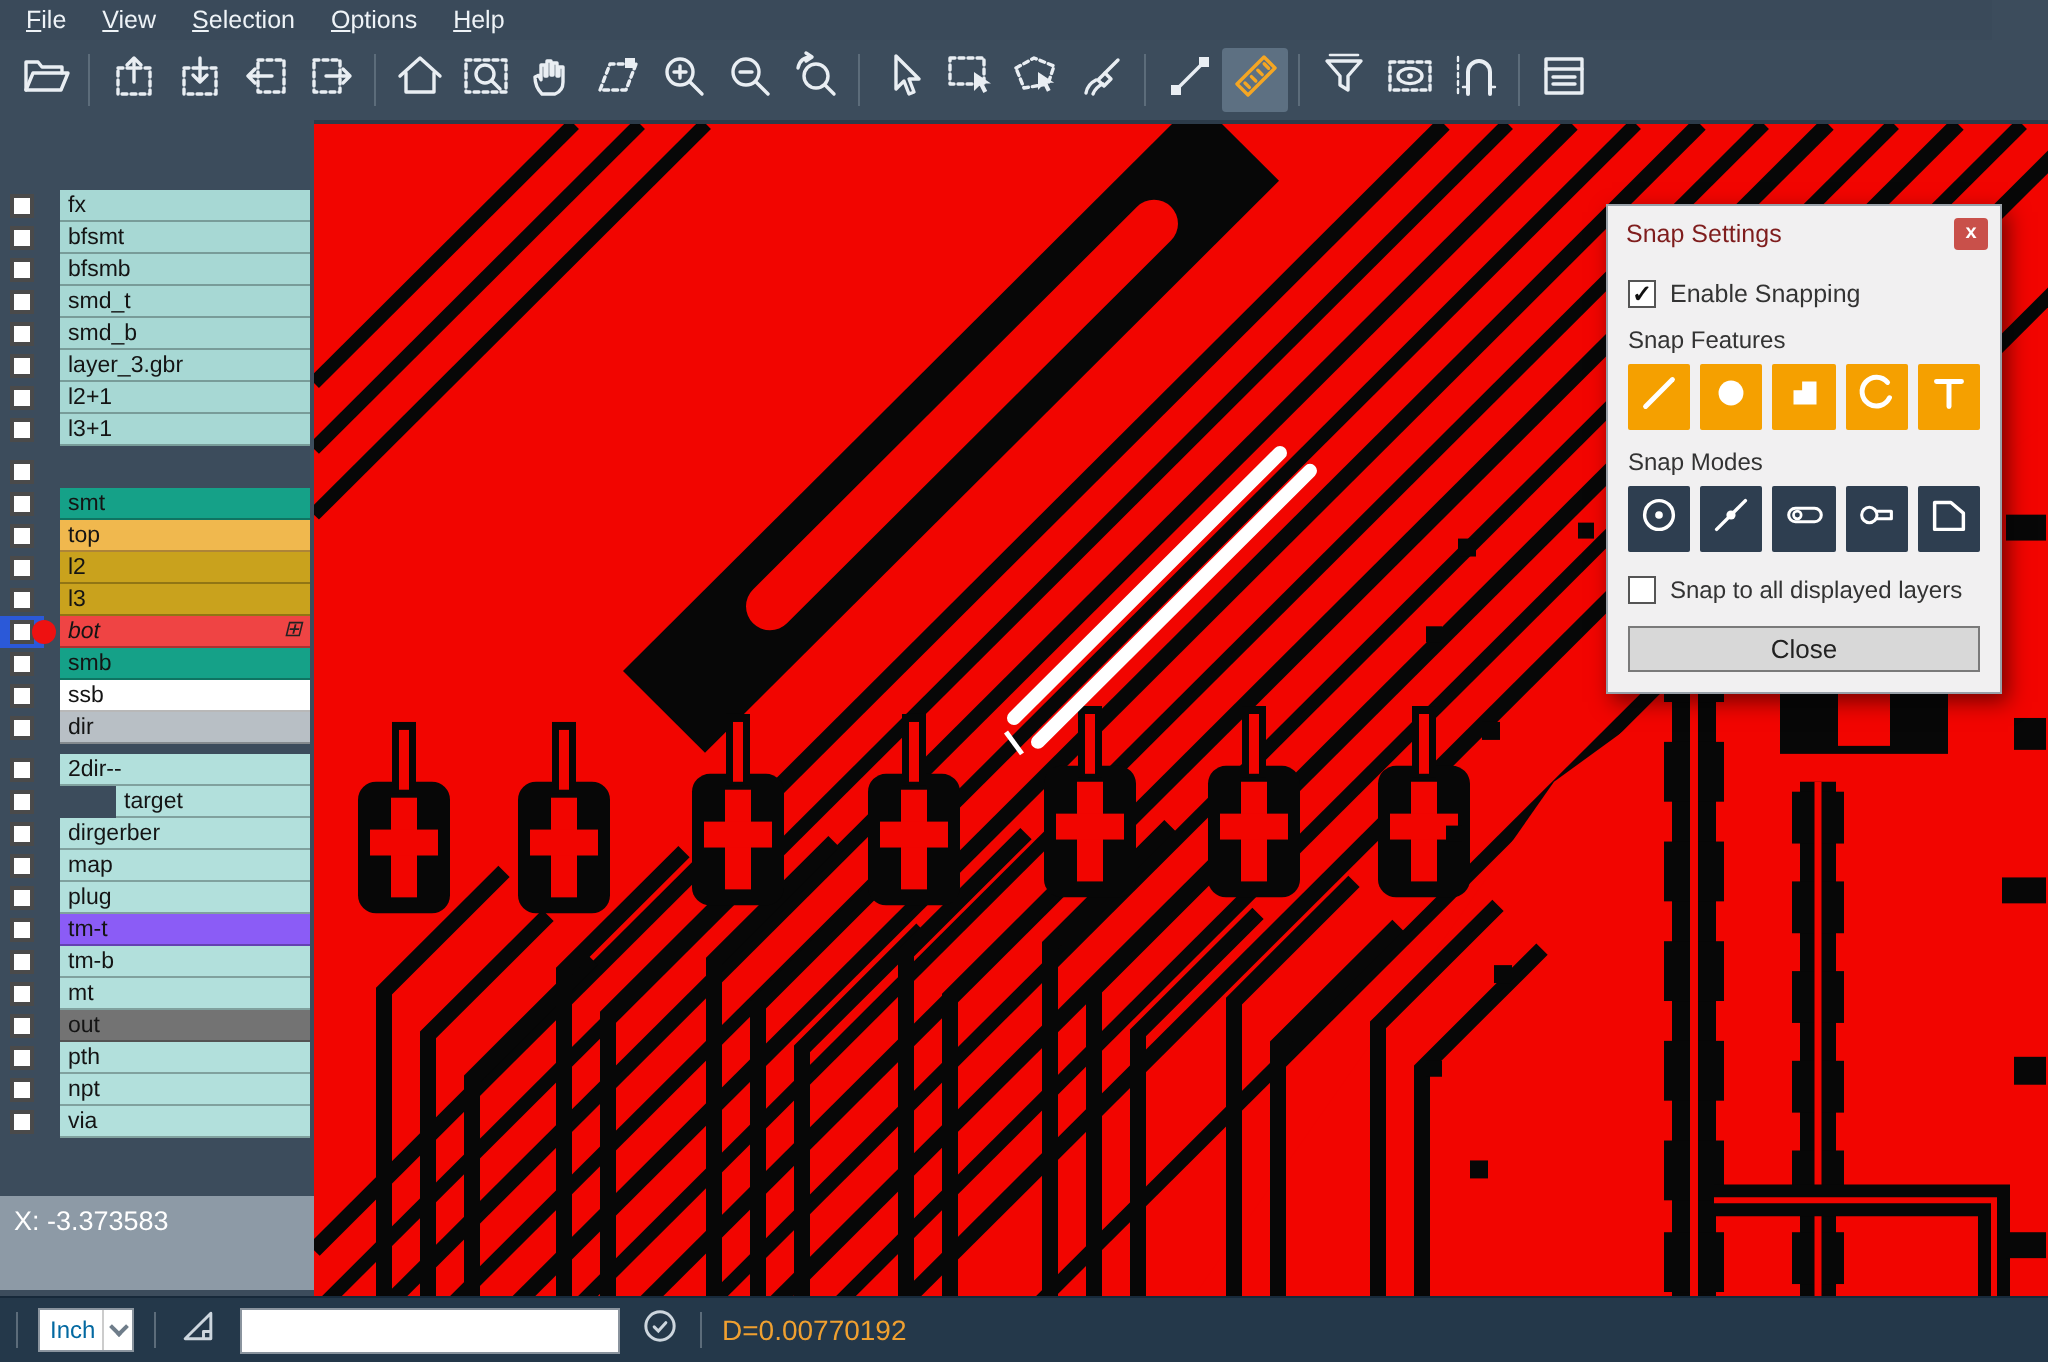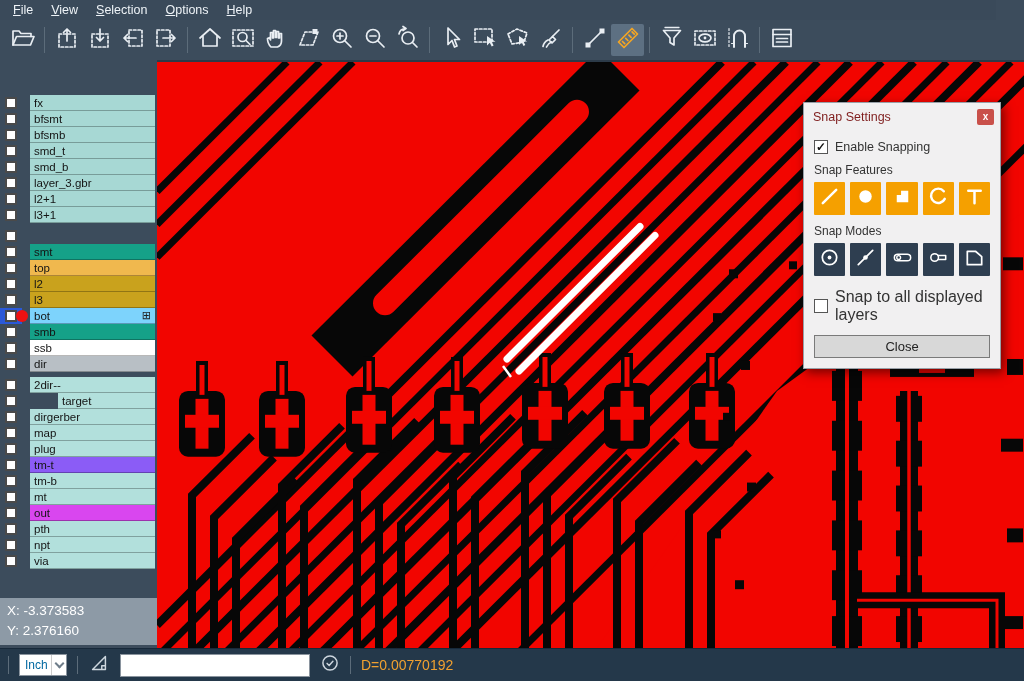--- a/index.html
+++ b/index.html
@@ -317,21 +317,21 @@
             <span class="cb"></span>
           </span>
           <span class="lab" style="background: rgb(201, 162, 29);">l3</span>
         </div>
         <div class="lrow">
           <span class="cbc">
             <span class="cbsel"></span>
             <span class="cb"></span>
             <span class="dot" style="background: rgb(238, 17, 17);"></span>
           </span>
-          <span class="lab" style="background: #7dd3fc;">bot<span class="gridic">⊞</span></span>
+          <span class="lab" style="background: #ef4444; font-style: italic;">bot<span class="gridic">⊞</span></span>
         </div>
         <div class="lrow">
           <span class="cbc">
             <span class="cb"></span>
           </span>
           <span class="lab" style="background: rgb(21, 161, 136);">smb</span>
         </div>
         <div class="lrow">
           <span class="cbc">
             <span class="cb"></span>
@@ -391,21 +391,21 @@
         <div class="lrow">
           <span class="cbc">
             <span class="cb"></span>
           </span>
           <span class="lab" style="background: rgb(178, 224, 220);">mt</span>
         </div>
         <div class="lrow">
           <span class="cbc">
             <span class="cb"></span>
           </span>
-          <span class="lab" style="background: #d946ef;">out</span>
+          <span class="lab" style="background: #737373;">out</span>
         </div>
         <div class="lrow">
           <span class="cbc">
             <span class="cb"></span>
           </span>
           <span class="lab" style="background: rgb(178, 224, 220);">pth</span>
         </div>
         <div class="lrow">
           <span class="cbc">
             <span class="cb"></span>
@@ -415,21 +415,20 @@
         <div class="lrow">
           <span class="cbc">
             <span class="cb"></span>
           </span>
           <span class="lab" style="background: rgb(178, 224, 220);">via</span>
         </div>
       </div>
     </div>
   <div id="coordbox">
     <div>X: -3.373583</div>
-    <div>Y: 2.376160</div>
   </div>
 </div>
 
 <div id="canvas">
 <svg viewBox="0 0 867 588" width="867" height="586" preserveAspectRatio="none">
   <rect width="867" height="588" fill="#f20500"></rect>
   <g stroke="#070707" fill="none">
     <line x1="0" y1="130" x2="130" y2="0" stroke-width="7"></line>
     <line x1="0" y1="163" x2="163" y2="0" stroke-width="7"></line>
     <line x1="0" y1="196" x2="196" y2="0" stroke-width="7"></line>
@@ -609,21 +608,21 @@
             </svg></span>
         </div>
         <div class="sqbtn" style="background: rgb(46, 62, 80);">
           <span><svg viewBox="0 0 24 24" width="23" height="23" stroke="#fff" fill="none" stroke-linecap="round" stroke-linejoin="round">
               <path d="M4.5 19.5 V5.5 h8.5 l6.5 5.5 v8.5 Z" stroke-width="1.8"></path>
             </svg></span>
         </div>
       </div>
     <div class="ckrow" style="margin-top:12px">
       <span class="ck" id="ck-all"></span>
-      <span class="cklab" style="font-size:16px">Snap to all displayed layers</span>
+      <span class="cklab" style="font-size:12px">Snap to all displayed layers</span>
     </div>
     <div id="snapclosebtn">Close</div>
   </div>
 </div>
 
 <div id="bottombar">
   <span class="bsep"></span>
   <div id="unitbox">
     <span class="val">Inch</span>
     <span class="chev">

